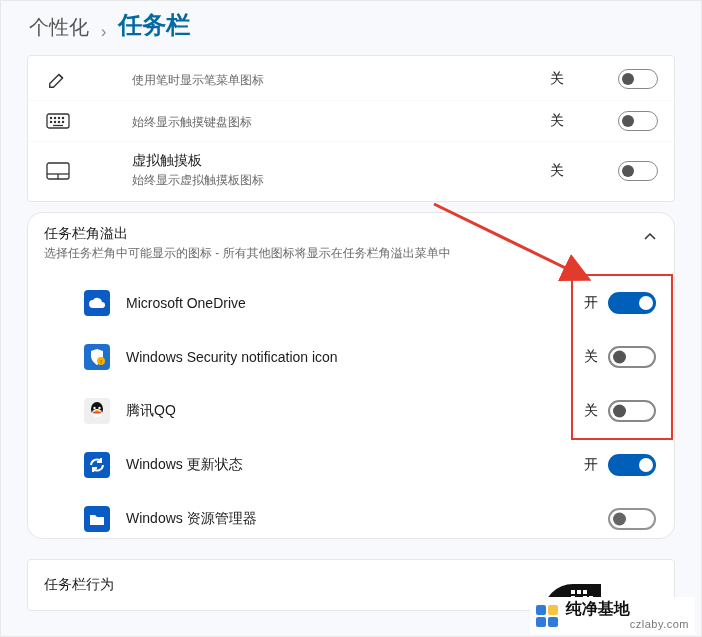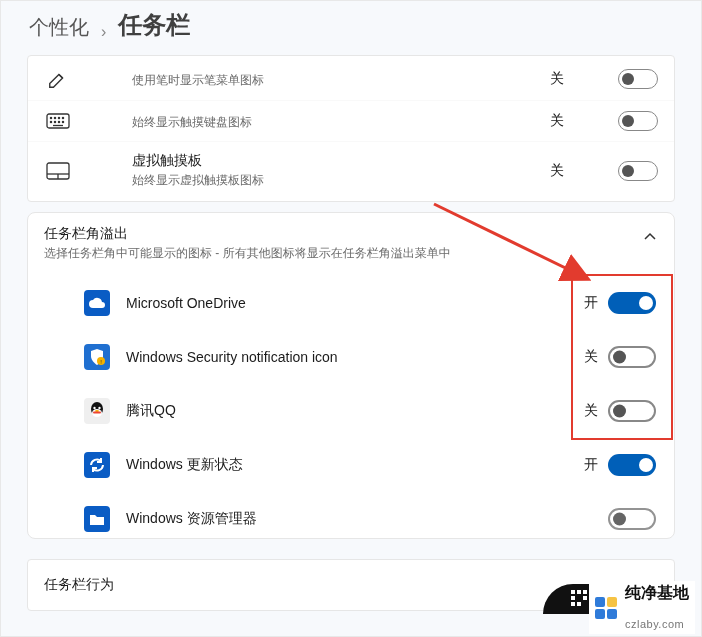--- a/index.html
+++ b/index.html
@@ -2,21 +2,21 @@
 <html><head>
 <meta charset="utf-8">
 <style>
   * { box-sizing: border-box; margin: 0; padding: 0; }
   html, body { width: 702px; height: 637px; font-family: "Segoe UI", "Microsoft YaHei", sans-serif; background: #f5f7fa; color: #1b1b1b; overflow: hidden; }
   .page { width: 702px; height: 637px; position: relative; background: #f7f9fc; border: 1px solid #e8e8e8; }
   
   .breadcrumb { display: flex; align-items: flex-end; gap: 12px; padding: 8px 28px 14px 28px; }
   .bc-link { font-size: 20px; color: #555; }
   .bc-sep { color: #888; font-size: 16px; }
-  .bc-current { font-size: 24px; font-weight: 600; color: #404040; }
+  .bc-current { font-size: 24px; font-weight: 600; color: #0369a1; }
   
   .card { margin: 0 26px 10px 26px; background: #fff; border: 1px solid #e6e6e6; border-radius: 4px; padding: 2px 0; }
   .row { display: flex; align-items: center; padding: 10px 16px; gap: 44px; }
   .row + .row { border-top: 1px solid #f9f9f9; }
   .row-icon { width: 28px; display: flex; justify-content: center; margin-right: 16px; flex: 0 0 28px; }
   .row-text { flex: 1; display: flex; flex-direction: column; }
   .row-title { font-size: 14px; color: #1b1b1b; }
   .row-sub   { font-size: 12px; color: #6b6b6b; margin-top: 2px; }
   .row-state { font-size: 14px; color: #1b1b1b; margin-right: 10px; min-width: 16px; text-align: right; }
   
@@ -27,38 +27,38 @@
   .chev { width: 16px; height: 16px; margin-top: 4px; }
   
   .toggle { width: 40px; height: 20px; border-radius: 10px; position: relative; flex: 0 0 40px; }
   .toggle.off { border: 1px solid #888; background: #fff; }
   .toggle.off::after { content: ""; position: absolute; left: 3px; top: 50%; transform: translateY(-50%); width: 12px; height: 12px; background: #555; border-radius: 50%; }
   .toggle.wide-off { width: 48px; flex: 0 0 48px; height: 22px; border-radius: 11px; border: 2px solid #888; background: #fff; }
   .toggle.wide-off::after { content: ""; position: absolute; left: 3px; top: 50%; transform: translateY(-50%); width: 13px; height: 13px; background: #555; border-radius: 50%; }
   .toggle.wide-on { width: 48px; flex: 0 0 48px; height: 22px; border-radius: 11px; background: #005fb8; }
   .toggle.wide-on::after { content: ""; position: absolute; right: 3px; top: 50%; transform: translateY(-50%); width: 14px; height: 14px; background: #fff; border-radius: 50%; }
   
-  .ov-card { margin: 0 26px 10px 26px; background: #fff; border: 1px solid #e6e6e6; border-radius: 8px; }
+  .ov-card { margin: 0 26px 10px 26px; background: #fff; border: 1px solid #e6e6e6; border-radius: 15px; }
   .ov-row { display: flex; align-items: center; padding: 14px 18px 14px 56px; }
   .ov-icon { width: 26px; height: 26px; border-radius: 4px; display: flex; align-items: center; justify-content: center; margin-right: 16px; flex: 0 0 26px; color: #fff; font-size: 13px; }
   .ov-label { flex: 1; font-size: 14px; color: #1b1b1b; }
   
   .redbox { position: absolute; border: 2px solid #e23b2e; pointer-events: none; }
   
   .arrow-wrap { position: absolute; pointer-events: none; }
   
   .wm-qr { position: absolute; right: 100px; bottom: 22px; width: 64px; height: 48px; }
   .wm-brand { position: absolute; right: 6px; bottom: 2px; display: flex; align-items: center; gap: 8px; background: #fff; padding: 4px 6px; }
   .wm-logo { width: 22px; height: 22px; position: relative; }
   .wm-logo .sq { position: absolute; width: 10px; height: 10px; border-radius: 2px; }
   .wm-logo .a { left: 0; top: 0; background: #2f7bd9; }
   .wm-logo .b { right: 0; top: 0; background: #f6c343; }
   .wm-logo .c { left: 0; bottom: 0; background: #2f7bd9; }
   .wm-logo .d { right: 0; bottom: 0; background: #2f7bd9; }
-  .wm-text { display: flex; flex-direction: column; line-height: 1; }
+  .wm-text { display: flex; line-height: 1; }
   .wm-name { font-size: 16px; font-weight: 700; color: #111; }
   .wm-url  { font-size: 11px; color: #777; letter-spacing: .5px; margin-top: 18px; }
   
   svg { display: block; }
 </style>
 </head>
 <body>
 
 <div class="page">
 

